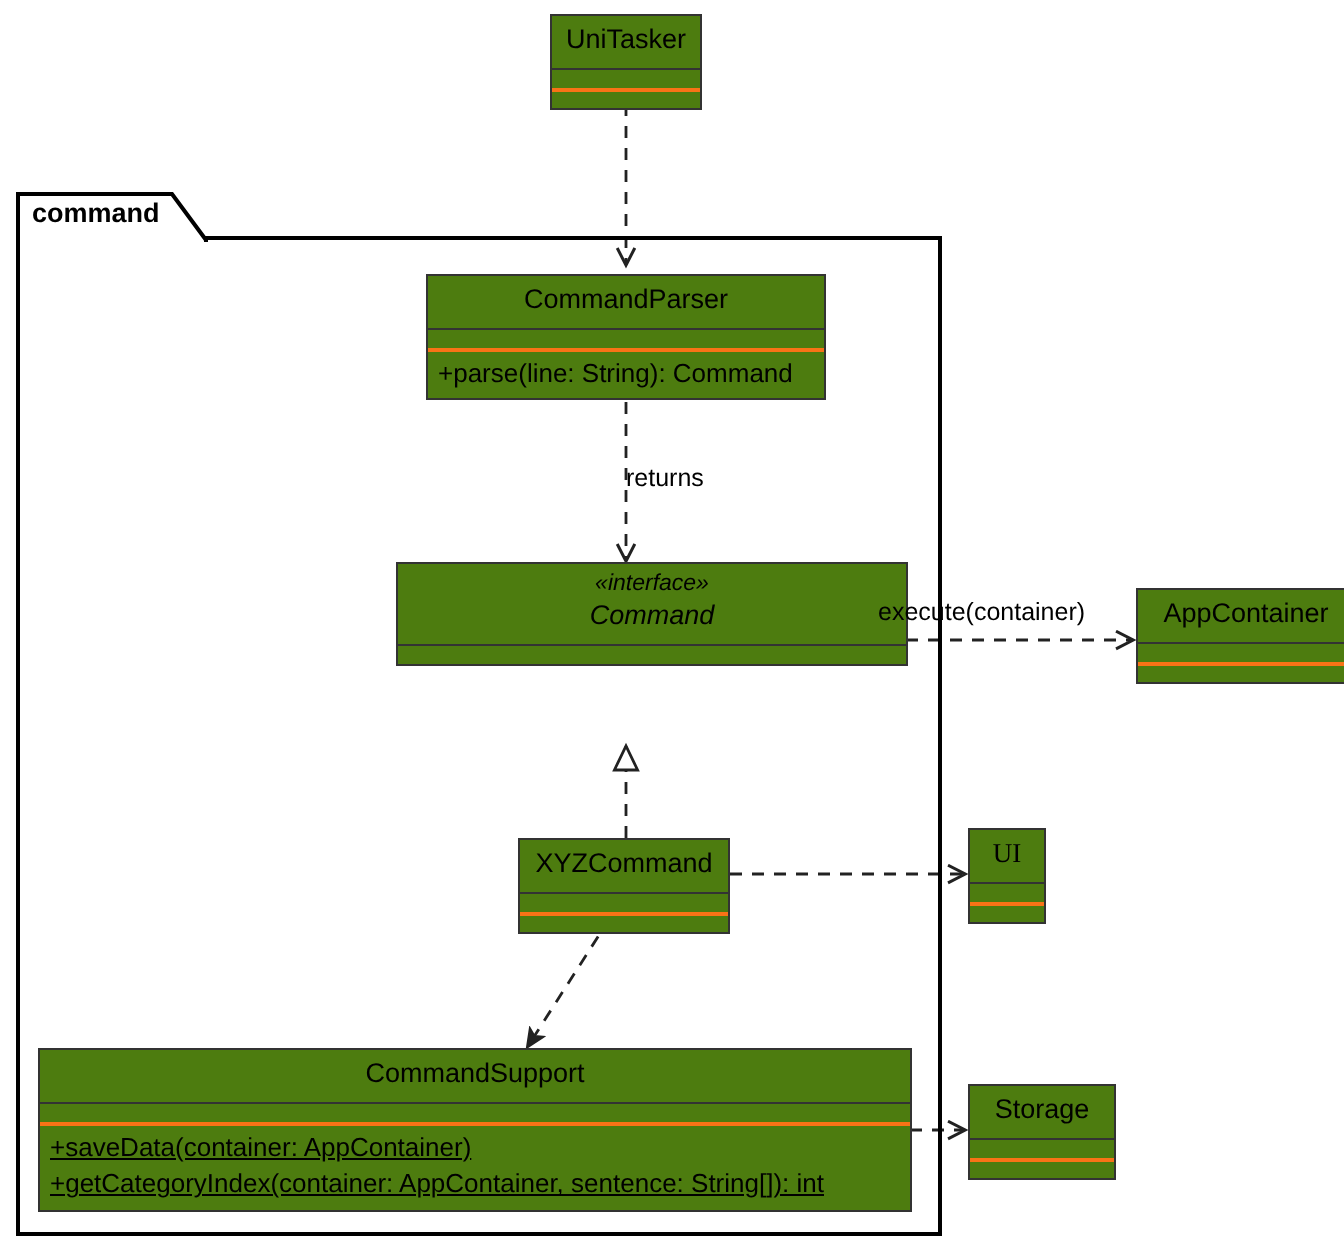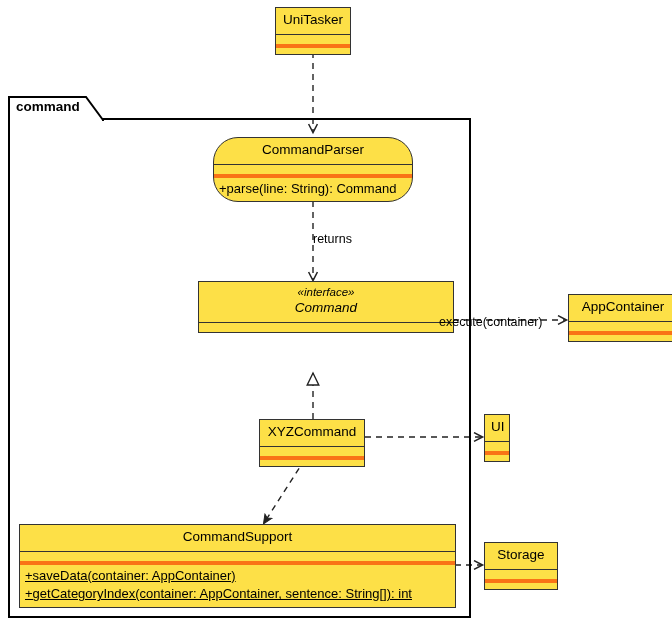--- a/index.html
+++ b/index.html
@@ -25,21 +25,21 @@
     top: 0;
     width: 672px;
     height: 628px;
     pointer-events: none;
   }
   
   .uml-class {
     position: absolute;
     box-sizing: border-box;
     border: 1px solid #333333;
-    background: #fde047;
+    background: #4d7c0f;
     z-index: 5;
   }
   .uml-name {
     box-sizing: border-box;
     text-align: center;
     font-size: 13.5px;
     line-height: 1.25;
     padding: 4px 6px 5px 6px;
     white-space: nowrap;
   }
@@ -52,21 +52,21 @@
   .uml-name.italic-name {
     font-style: italic;
   }
   .uml-attrs {
     box-sizing: border-box;
     border-top: 1px solid #333333;
     height: 10px;
   }
   .uml-ops {
     box-sizing: border-box;
-    border-top: 4px solid #f97316;
+    border-top: 2px solid #f97316;
     padding: 2px 0 3px 0;
   }
   .uml-ops.empty-ops {
     height: 10px;
     padding: 0;
   }
   .uml-op {
     font-size: 13px;
     line-height: 1.42;
     padding: 0 5px;
@@ -164,21 +164,21 @@
     </svg>
     <div id="package-tab-label">command</div>
   </div>
 
   <div class="uml-class" style="left:275px; top:7px; width:76px;">
     <div class="uml-name">UniTasker</div>
     <div class="uml-attrs"></div>
     <div class="uml-ops empty-ops"></div>
   </div>
 
-  <div class="uml-class" style="left:213px; top:137px; width:200px;border-radius:25px;">
+  <div class="uml-class" style="left:213px; top:137px; width:200px;">
     <div class="uml-name">CommandParser</div>
     <div class="uml-attrs"></div>
     <div class="uml-ops">
       <div class="uml-op">+parse(line: String): Command</div>
     </div>
   </div>
 
   <div class="uml-class" style="left:198px; top:281px; width:256px;">
     <div class="uml-name italic-name">
       <span class="uml-stereotype">«interface»</span>
@@ -201,29 +201,29 @@
       <div class="uml-op static-op">+getCategoryIndex(container: AppContainer, sentence: String[]): int</div>
     </div>
   </div>
 
   <div class="uml-class" style="left:568px; top:294px; width:110px;">
     <div class="uml-name">AppContainer</div>
     <div class="uml-attrs"></div>
     <div class="uml-ops empty-ops"></div>
   </div>
 
-  <div class="uml-class" style="left:484px; top:414px; width:26px;">
+  <div class="uml-class" style="left:484px; top:414px; width:39px;font-family:Liberation Serif, serif;">
     <div class="uml-name">UI</div>
     <div class="uml-attrs"></div>
     <div class="uml-ops empty-ops"></div>
   </div>
 
   <div class="uml-class" style="left:484px; top:542px; width:74px;">
     <div class="uml-name">Storage</div>
     <div class="uml-attrs"></div>
     <div class="uml-ops empty-ops"></div>
   </div>
 
   <div class="edge-label" style="left:313px; top:232px;">returns</div>
 
-  <div class="edge-label" style="left:439px; top:315px;">execute(container)</div>
+  <div class="edge-label" style="left:439px; top:299px;">execute(container)</div>
 
 </div>
 
 </body></html>

